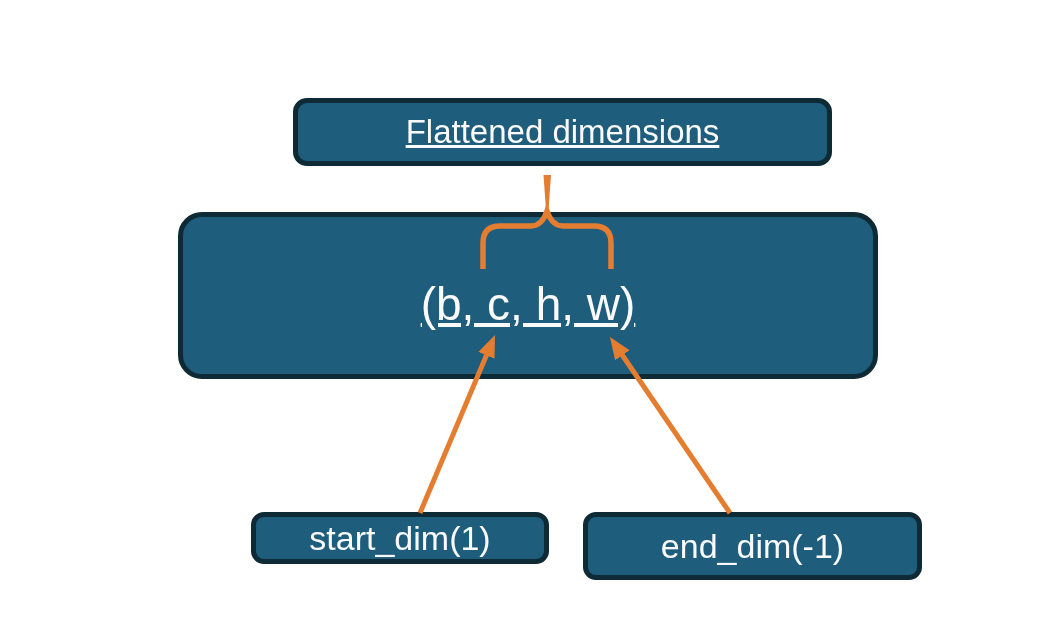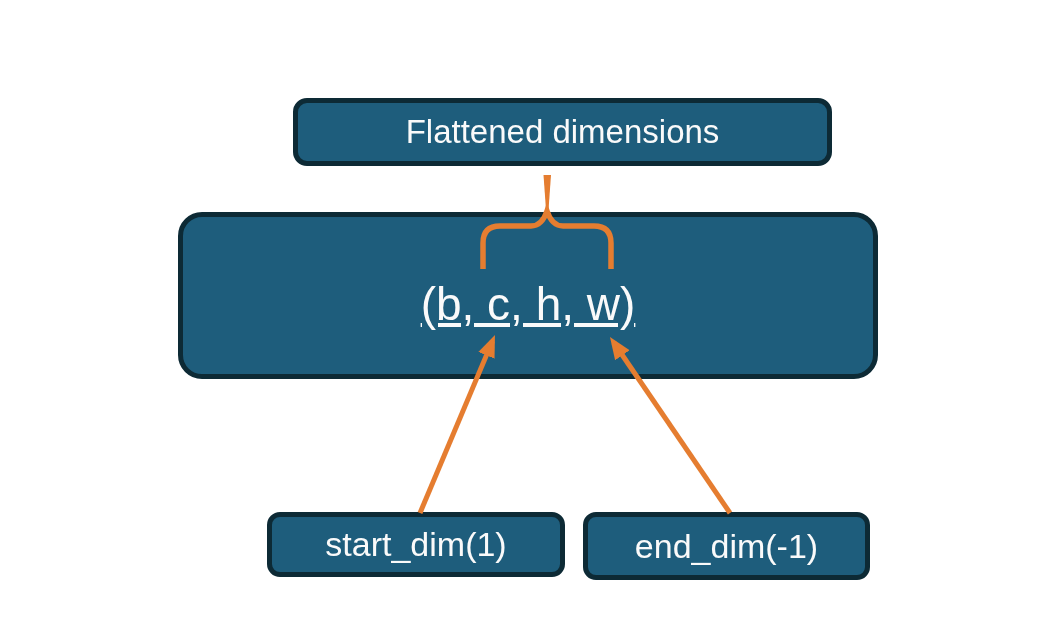--- a/index.html
+++ b/index.html
@@ -19,33 +19,33 @@
   .node{
     position:absolute;box-sizing:border-box;
     background:var(--node-fill);
     border:5px solid var(--node-border);
     color:var(--text-color);
     display:flex;align-items:center;justify-content:center;
     z-index:1;
   }
   .node-top{
     left:293px;top:98px;width:539px;height:68px;
-    border-radius:14px;font-size:33px;
+    border-radius:14px;font-size:33px;text-decoration:underline;
   }
   .node-tensor{
     left:178px;top:212px;width:700px;height:167px;
     border-radius:24px;font-size:46px;
   }
   .node-tensor .label{padding-top:16px;text-decoration:underline;}
   .node-start{
-    left:267px;top:512px;width:298px;height:65px;
+    left:251px;top:512px;width:298px;height:52px;
     border-radius:13px;font-size:34px;
   }
   .node-end{
-    left:583px;top:512px;width:287px;height:68px;
+    left:583px;top:512px;width:339px;height:68px;
     border-radius:13px;font-size:34px;
   }
   svg.overlay{
     position:absolute;left:0;top:0;width:1038px;height:632px;
     z-index:2;pointer-events:none;
   }
   .connector-stroke{stroke:var(--connector);fill:none;}
   .connector-fill{fill:var(--connector);stroke:none;}
 </style>
 </head>

